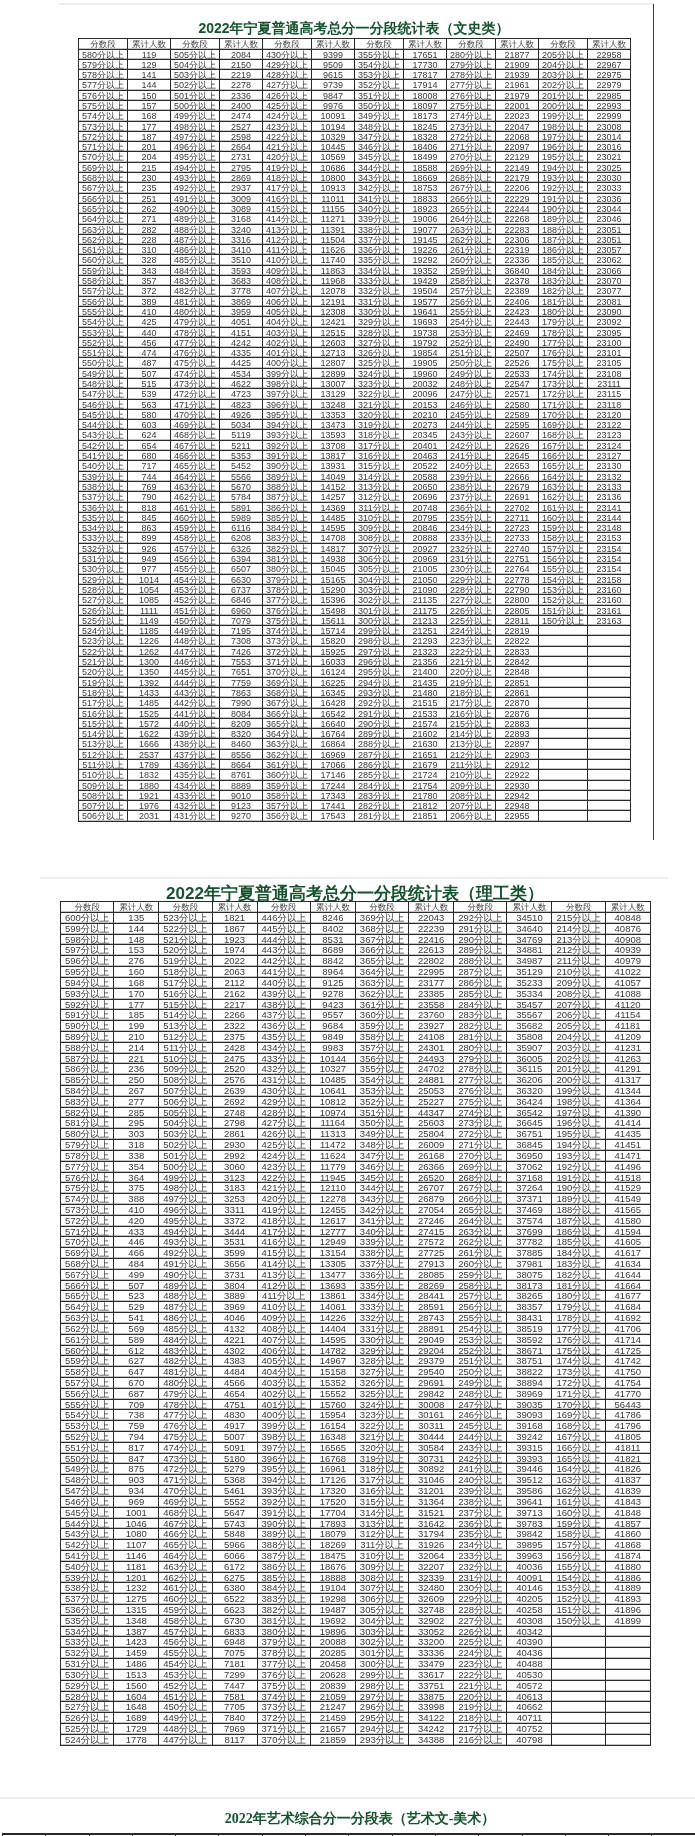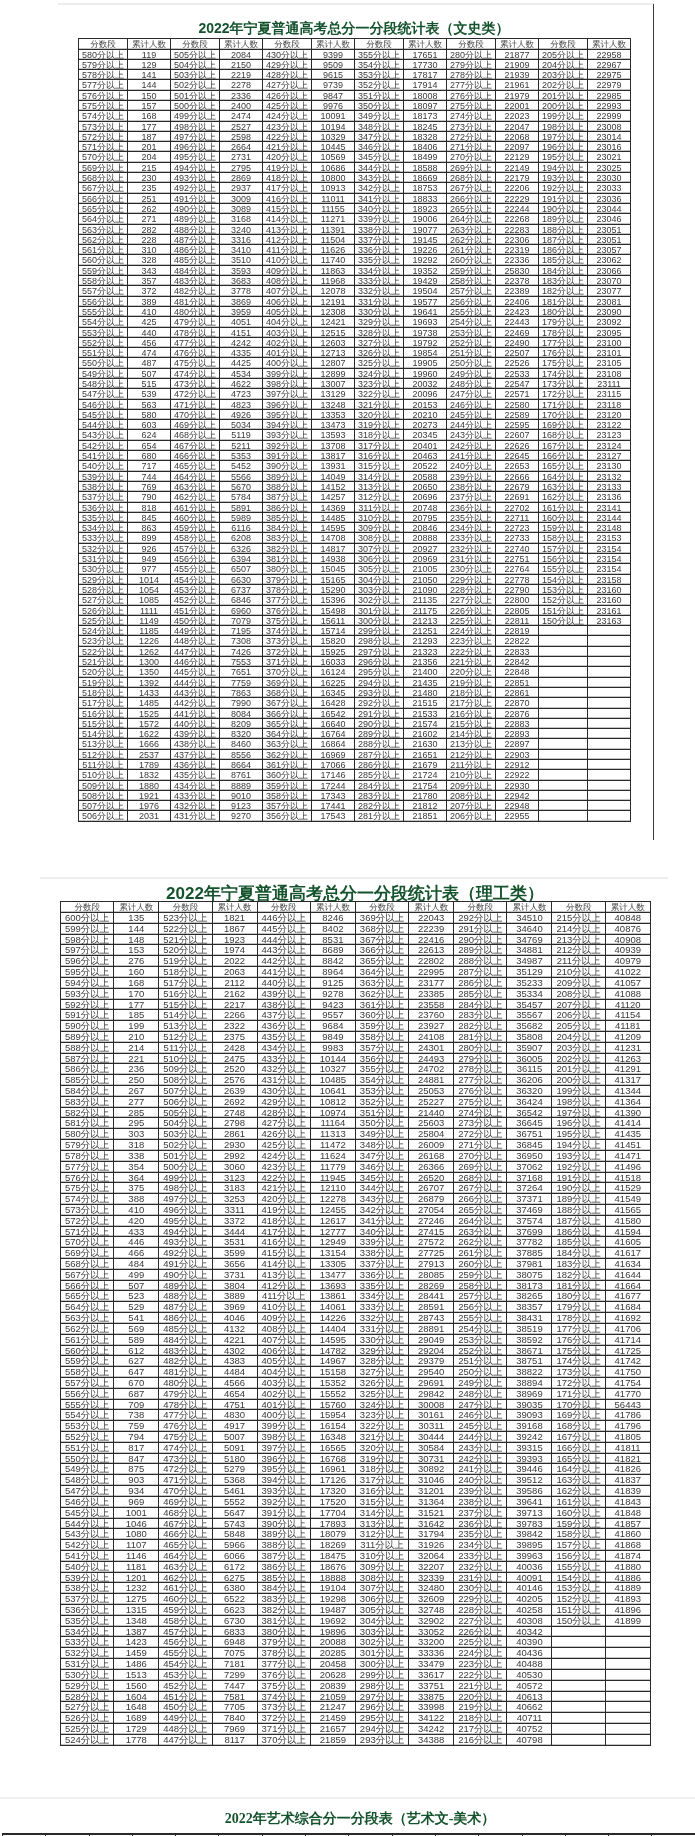--- a/index.html
+++ b/index.html
@@ -380,21 +380,21 @@
     <div class="row">
       <div class="cell score">559分以上</div>
       <div class="cell cnt">343</div>
       <div class="cell score">484分以上</div>
       <div class="cell cnt">3593</div>
       <div class="cell score">409分以上</div>
       <div class="cell cnt">11863</div>
       <div class="cell score">334分以上</div>
       <div class="cell cnt">19352</div>
       <div class="cell score">259分以上</div>
-      <div class="cell cnt">25830</div>
+      <div class="cell cnt">36840</div>
       <div class="cell score">184分以上</div>
       <div class="cell cnt">23066</div>
     </div>
     <div class="row">
       <div class="cell score">558分以上</div>
       <div class="cell cnt">357</div>
       <div class="cell score">483分以上</div>
       <div class="cell cnt">3683</div>
       <div class="cell score">408分以上</div>
       <div class="cell cnt">11968</div>
@@ -1404,21 +1404,21 @@
       <div class="cell cnt">41364</div>
     </div>
     <div class="row">
       <div class="cell score">582分以上</div>
       <div class="cell cnt">285</div>
       <div class="cell score">505分以上</div>
       <div class="cell cnt">2748</div>
       <div class="cell score">428分以上</div>
       <div class="cell cnt">10974</div>
       <div class="cell score">351分以上</div>
-      <div class="cell cnt">21440</div>
+      <div class="cell cnt">44347</div>
       <div class="cell score">274分以上</div>
       <div class="cell cnt">36542</div>
       <div class="cell score">197分以上</div>
       <div class="cell cnt">41390</div>
     </div>
     <div class="row">
       <div class="cell score">581分以上</div>
       <div class="cell cnt">295</div>
       <div class="cell score">504分以上</div>
       <div class="cell cnt">2798</div>

